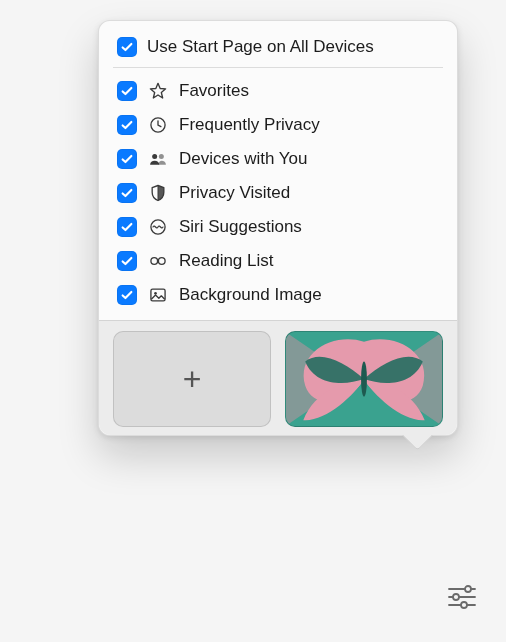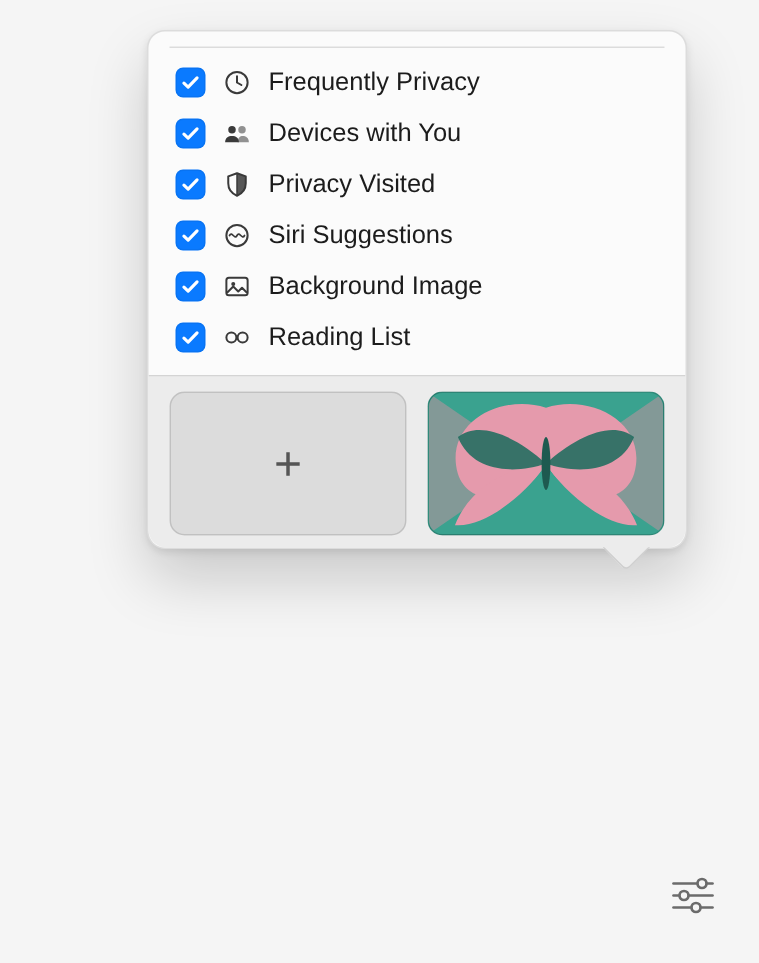--- a/index.html
+++ b/index.html
@@ -118,23 +118,44 @@
     cursor: pointer;
     color: #6b6b6b;
   }
   .settings-btn svg { width: 30px; height: 26px; display: block; }
 </style>
 </head>
 <body>
 
 <div class="popover">
 
+  <div class="row top-row">
+    <div class="checkbox">
+      <svg viewBox="0 0 16 16">
+          <path d="M3 8.5 L6.2 11.5 L13 4.5" fill="none" stroke="#fff" stroke-width="2.4" stroke-linecap="round" stroke-linejoin="round"></path>
+        </svg>
+    </div>
+    <span class="label">Use Start Page on All Devices</span>
+  </div>
 
   <div class="divider"></div>
 
+  <div class="row">
+    <div class="checkbox">
+      <svg viewBox="0 0 16 16">
+          <path d="M3 8.5 L6.2 11.5 L13 4.5" fill="none" stroke="#fff" stroke-width="2.4" stroke-linecap="round" stroke-linejoin="round"></path>
+        </svg>
+    </div>
+    <span class="ico">
+      <svg viewBox="0 0 24 24">
+          <path d="M12 2.8 L14.6 9 L21.2 9.4 L16 13.8 L17.6 20.4 L12 16.8 L6.4 20.4 L8 13.8 L2.8 9.4 L9.4 9 Z" fill="none" stroke="currentColor" stroke-width="1.6" stroke-linejoin="round"></path>
+        </svg>
+    </span>
+    <span class="label">Favorites</span>
+  </div>
 
   <div class="row">
     <div class="checkbox">
       <svg viewBox="0 0 16 16">
           <path d="M3 8.5 L6.2 11.5 L13 4.5" fill="none" stroke="#fff" stroke-width="2.4" stroke-linecap="round" stroke-linejoin="round"></path>
         </svg>
     </div>
     <span class="ico">
       <svg viewBox="0 0 24 24">
           <circle cx="12" cy="12" r="8.5" fill="none" stroke="currentColor" stroke-width="1.6"></circle>
@@ -193,42 +214,42 @@
   </div>
 
   <div class="row">
     <div class="checkbox">
       <svg viewBox="0 0 16 16">
           <path d="M3 8.5 L6.2 11.5 L13 4.5" fill="none" stroke="#fff" stroke-width="2.4" stroke-linecap="round" stroke-linejoin="round"></path>
         </svg>
     </div>
     <span class="ico">
       <svg viewBox="0 0 24 24">
+          <circle cx="7.5" cy="12" r="4" fill="none" stroke="currentColor" stroke-width="1.6"></circle>
+          <circle cx="16.5" cy="12" r="4" fill="none" stroke="currentColor" stroke-width="1.6"></circle>
+          <path d="M11.5 12 H12.5" stroke="currentColor" stroke-width="1.6"></path>
+        </svg>
+    </span>
+    <span class="label">Reading List</span>
+  </div>
+
+  <div class="row">
+    <div class="checkbox">
+      <svg viewBox="0 0 16 16">
+          <path d="M3 8.5 L6.2 11.5 L13 4.5" fill="none" stroke="#fff" stroke-width="2.4" stroke-linecap="round" stroke-linejoin="round"></path>
+        </svg>
+    </div>
+    <span class="ico">
+      <svg viewBox="0 0 24 24">
           <rect x="3.5" y="5" width="17" height="14" rx="2" fill="none" stroke="currentColor" stroke-width="1.6"></rect>
           <circle cx="9" cy="10" r="1.6" fill="currentColor"></circle>
           <path d="M4 17 L9 12 L13 16 L16 13 L20 17" fill="none" stroke="currentColor" stroke-width="1.6" stroke-linejoin="round"></path>
         </svg>
     </span>
     <span class="label">Background Image</span>
-  </div>
-
-  <div class="row">
-    <div class="checkbox">
-      <svg viewBox="0 0 16 16">
-          <path d="M3 8.5 L6.2 11.5 L13 4.5" fill="none" stroke="#fff" stroke-width="2.4" stroke-linecap="round" stroke-linejoin="round"></path>
-        </svg>
-    </div>
-    <span class="ico">
-      <svg viewBox="0 0 24 24">
-          <circle cx="7.5" cy="12" r="4" fill="none" stroke="currentColor" stroke-width="1.6"></circle>
-          <circle cx="16.5" cy="12" r="4" fill="none" stroke="currentColor" stroke-width="1.6"></circle>
-          <path d="M11.5 12 H12.5" stroke="currentColor" stroke-width="1.6"></path>
-        </svg>
-    </span>
-    <span class="label">Reading List</span>
   </div>
 
   <div class="bg-section">
     <div class="tile tile-add">
       <span class="plus">+</span>
     </div>
     <div class="tile tile-butterfly">
       <svg viewBox="0 0 160 96" preserveAspectRatio="xMidYMid slice">
         <rect width="160" height="96" fill="#3aa28f"></rect>
         <polygon points="0,0 70,48 0,96" fill="#dd8fa1" opacity="0.45"></polygon>

